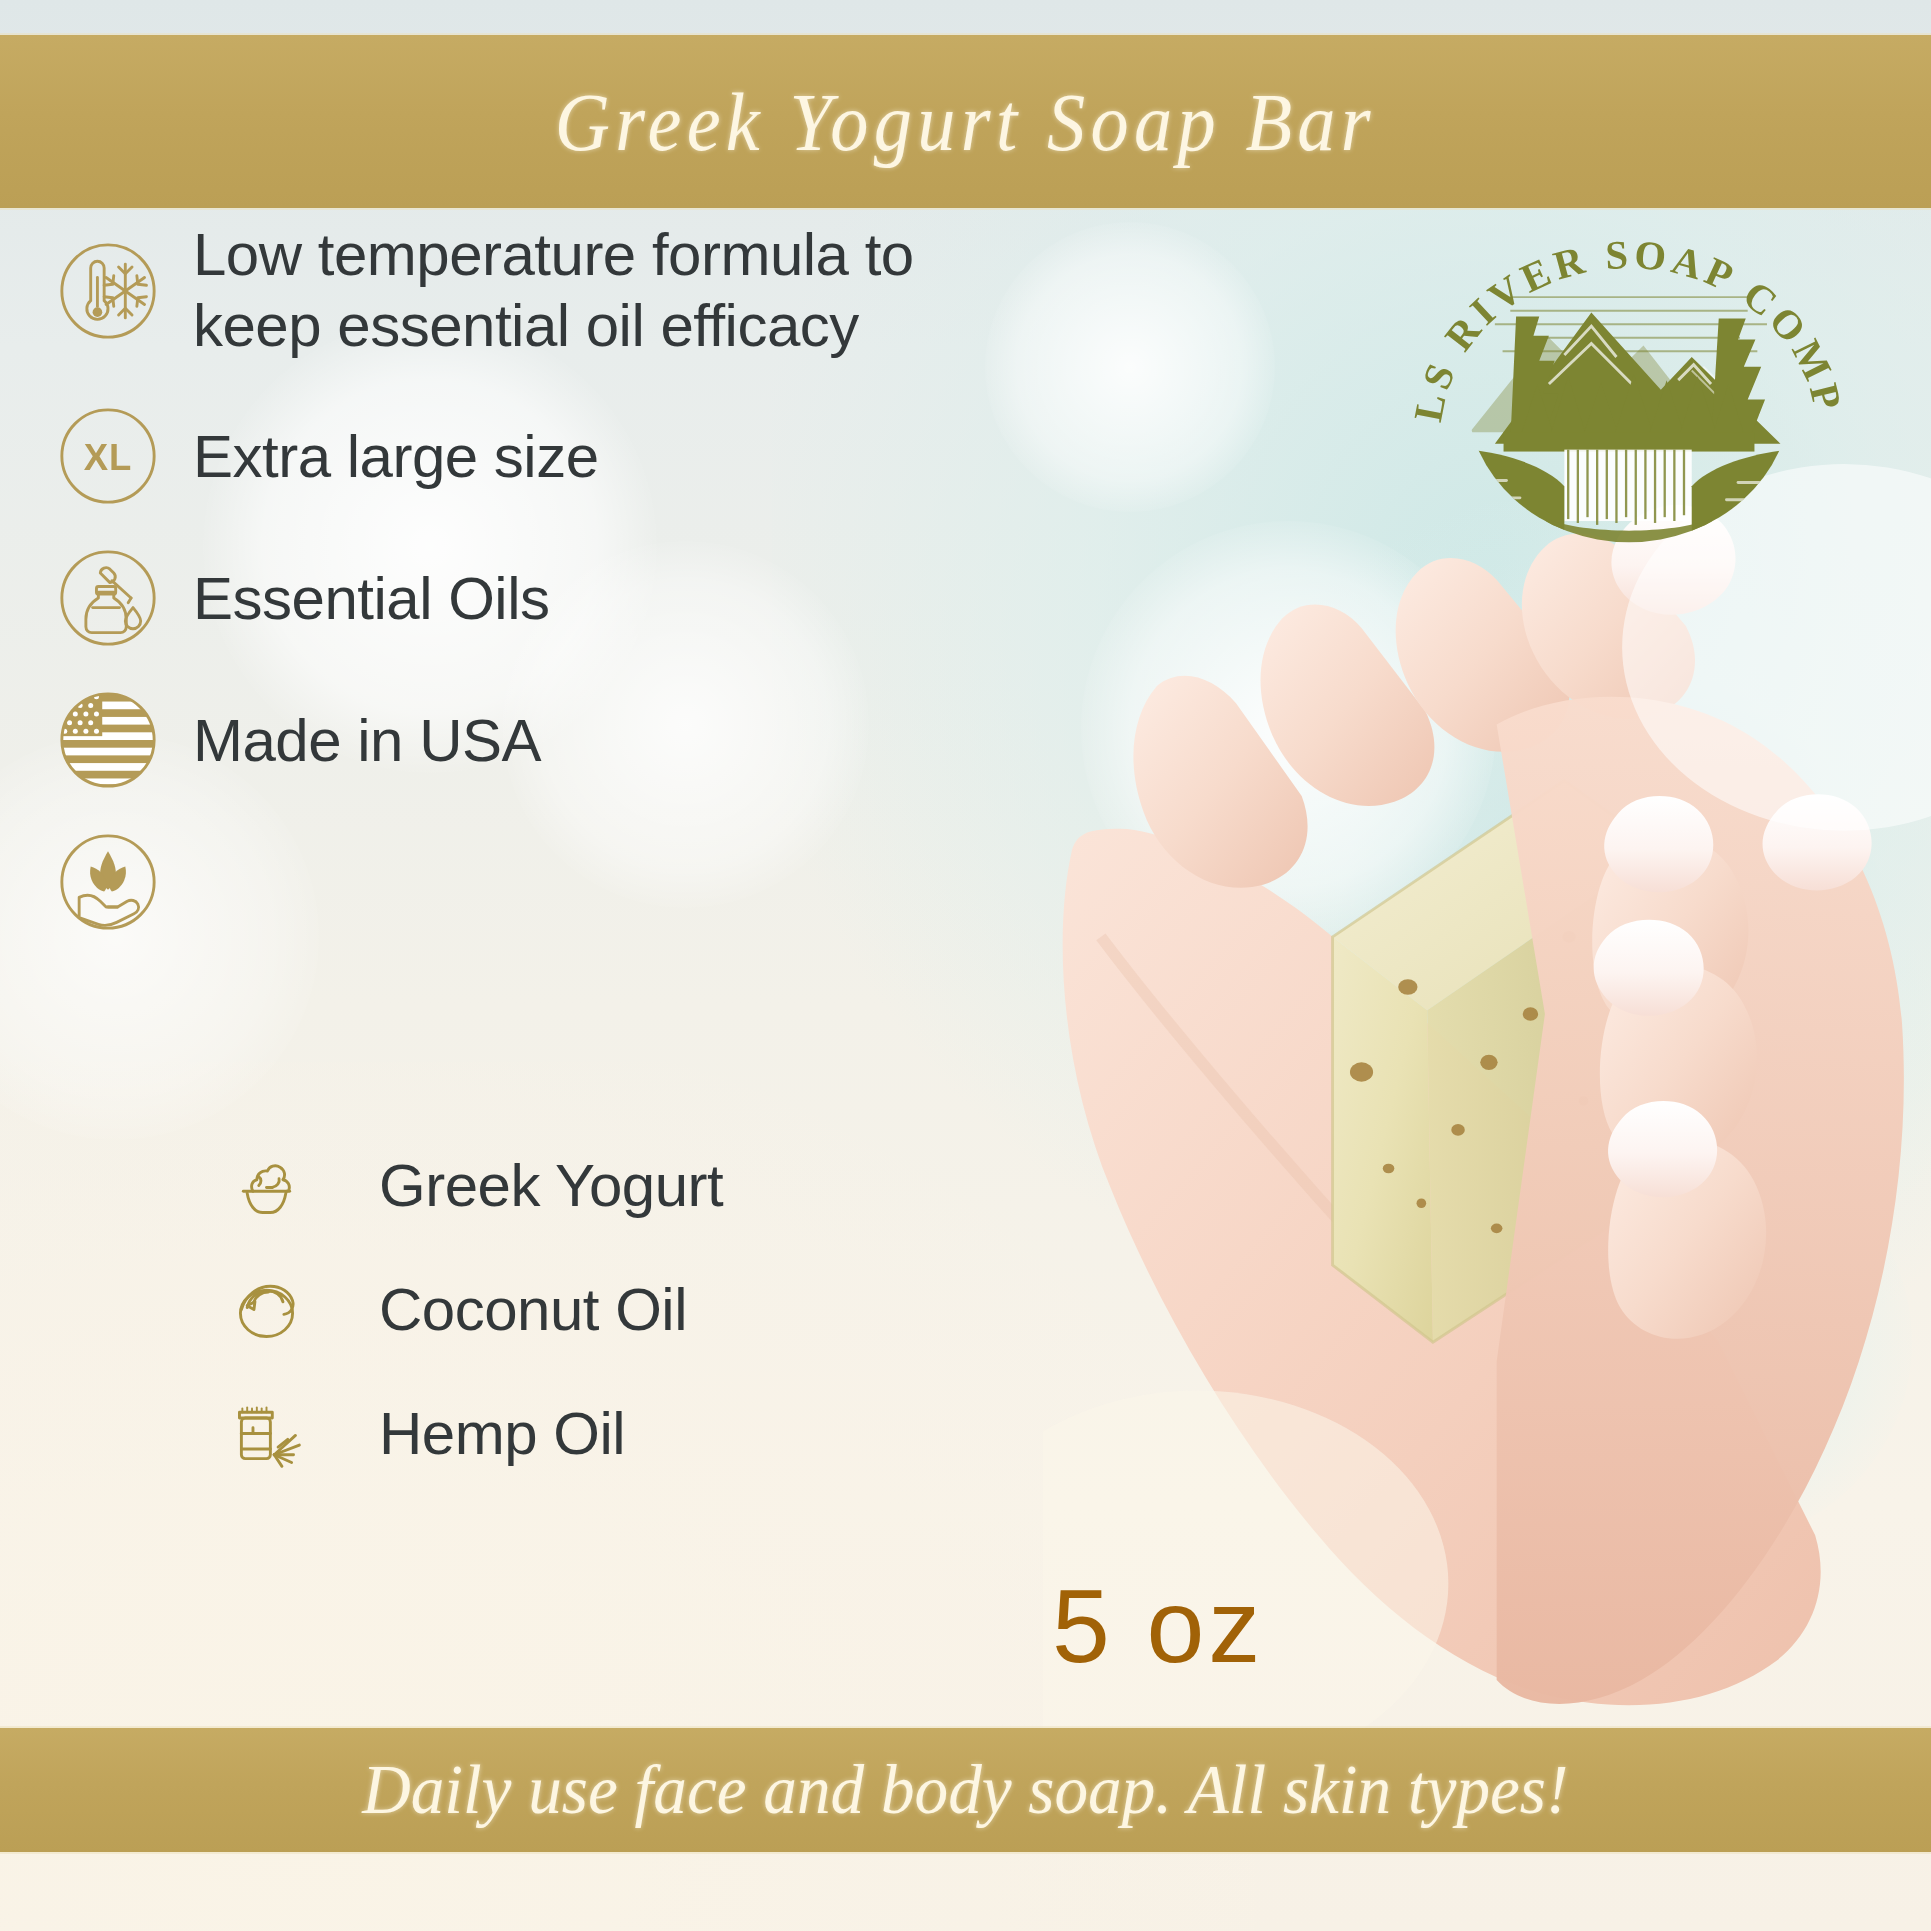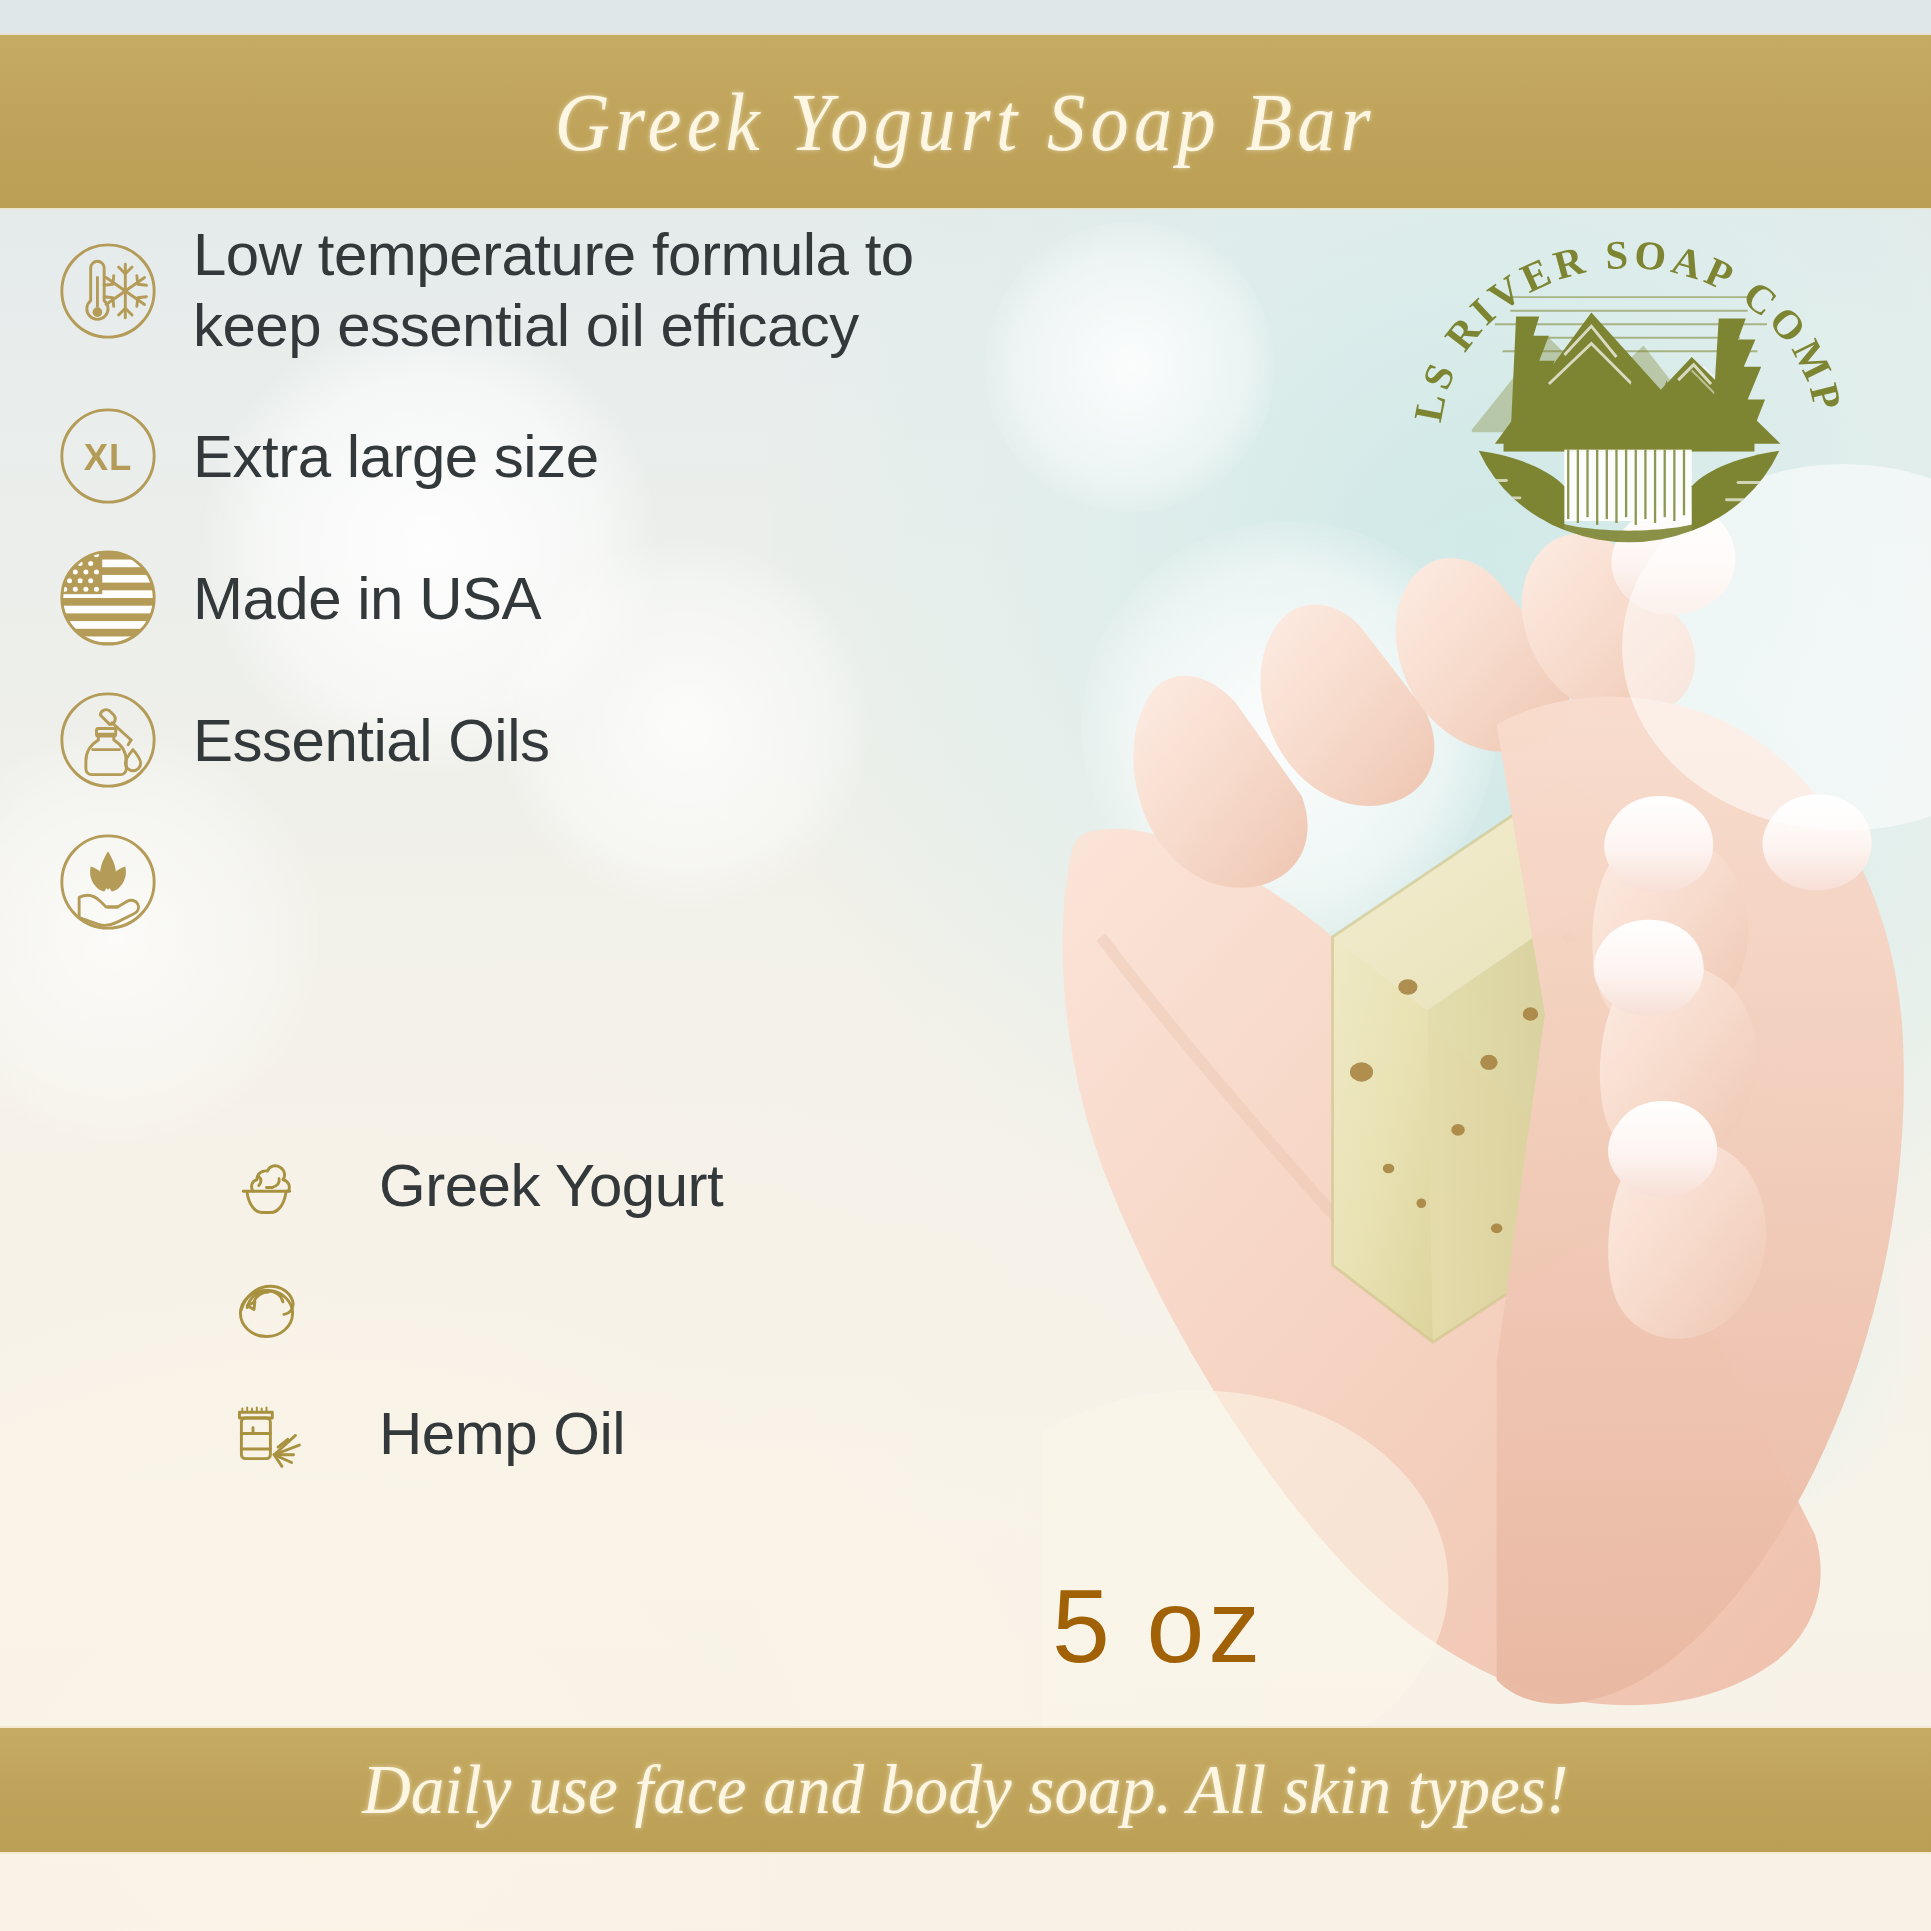--- a/index.html
+++ b/index.html
@@ -362,20 +362,41 @@
     </div>
 
     <div class="feat">
       <div class="ficon">
         <svg viewBox="0 0 104 104" aria-hidden="true">
           <circle cx="52" cy="52" r="48" fill="none" stroke="#b49b57" stroke-width="3"></circle>
           <text x="52" y="67" text-anchor="middle" font-family="Liberation Sans, sans-serif" font-size="38" font-weight="700" fill="#b49b57" letter-spacing="1">XL</text>
         </svg>
       </div>
       <div class="ftext">Extra large size</div>
+    </div>
+
+    <div class="feat">
+      <div class="ficon">
+        <svg viewBox="0 0 104 104" aria-hidden="true">
+          <circle cx="52" cy="52" r="48" fill="none" stroke="#b49b57" stroke-width="3"></circle>
+          <g fill="none" stroke="#b49b57" stroke-width="3" stroke-linejoin="round" stroke-linecap="round">
+
+            <path d="M42 46 h16 v6 c10 6 13 14 13 22 v8 a6 6 0 0 1 -6 6 H 35 a6 6 0 0 1 -6 -6 v-8 c0 -8 3 -16 13 -22 Z"></path>
+            <rect x="40" y="40" width="20" height="8" rx="2"></rect>
+            <path d="M36 62 h28"></path>
+
+            <path d="M44 26 a6 6 0 0 1 10 -4 l 4 4 a6 6 0 0 1 -4 10 Z"></path>
+            <path d="M56 34 L 76 52"></path>
+            <path d="M76 52 l -3 5"></path>
+
+            <path d="M78 62 c 5 6 8 10 8 14 a8 8 0 0 1 -16 0 c0 -4 3 -8 8 -14 Z"></path>
+          </g>
+        </svg>
+      </div>
+      <div class="ftext">Essential Oils</div>
     </div>
 
     <div class="feat">
       <div class="ficon">
         <svg viewBox="0 0 104 104" aria-hidden="true">
           <defs>
               <clipPath id="flagClip">
                 <circle cx="52" cy="52" r="48"></circle>
               </clipPath>
             </defs>
@@ -415,41 +436,20 @@
           <circle cx="52" cy="52" r="48" fill="none" stroke="#b49b57" stroke-width="3"></circle>
         </svg>
       </div>
       <div class="ftext">Made in USA</div>
     </div>
 
     <div class="feat">
       <div class="ficon">
         <svg viewBox="0 0 104 104" aria-hidden="true">
           <circle cx="52" cy="52" r="48" fill="none" stroke="#b49b57" stroke-width="3"></circle>
-          <g fill="none" stroke="#b49b57" stroke-width="3" stroke-linejoin="round" stroke-linecap="round">
-
-            <path d="M42 46 h16 v6 c10 6 13 14 13 22 v8 a6 6 0 0 1 -6 6 H 35 a6 6 0 0 1 -6 -6 v-8 c0 -8 3 -16 13 -22 Z"></path>
-            <rect x="40" y="40" width="20" height="8" rx="2"></rect>
-            <path d="M36 62 h28"></path>
-
-            <path d="M44 26 a6 6 0 0 1 10 -4 l 4 4 a6 6 0 0 1 -4 10 Z"></path>
-            <path d="M56 34 L 76 52"></path>
-            <path d="M76 52 l -3 5"></path>
-
-            <path d="M78 62 c 5 6 8 10 8 14 a8 8 0 0 1 -16 0 c0 -4 3 -8 8 -14 Z"></path>
-          </g>
-        </svg>
-      </div>
-      <div class="ftext">Essential Oils</div>
-    </div>
-
-    <div class="feat">
-      <div class="ficon">
-        <svg viewBox="0 0 104 104" aria-hidden="true">
-          <circle cx="52" cy="52" r="48" fill="none" stroke="#b49b57" stroke-width="3"></circle>
 
           <g fill="#b49b57">
             <path d="M52 20 c6 10 9 18 8 26 c-1 7 -4 11 -8 14 c-4 -3 -7 -7 -8 -14 c-1 -8 2 -16 8 -26 Z"></path>
             <path d="M34 36 c8 2 14 8 16 16 c1 5 0 8 -2 10 c-5 -1 -10 -5 -13 -12 c-2 -5 -2 -9 -1 -14 Z"></path>
             <path d="M70 36 c-8 2 -14 8 -16 16 c-1 5 0 8 2 10 c5 -1 10 -5 13 -12 c2 -5 2 -9 1 -14 Z"></path>
           </g>
 
           <g fill="none" stroke="#b49b57" stroke-width="3" stroke-linecap="round" stroke-linejoin="round">
             <path d="M22 68 c 8 -4 16 -2 22 4 l 6 6 h 12 l 10 -6 c 4 -2 9 -1 11 3 c 2 4 0 8 -4 10 l -18 9
                      c -6 3 -13 4 -19 2 l -20 -7 Z"></path>
@@ -485,20 +485,21 @@
         <svg viewBox="0 0 88 88" aria-hidden="true">
           <g fill="none" stroke="#a8913f" stroke-width="3" stroke-linecap="round" stroke-linejoin="round">
             <ellipse cx="44" cy="48" rx="27" ry="24"></ellipse>
             <path d="M18 44 c4 -14 16 -24 30 -24 c11 0 20 6 23 15 c2 7 -2 13 -9 14"></path>
             <path d="M24 42 c2 -10 11 -17 21 -17 c8 0 14 4 16 11"></path>
             <path d="M31 36 c2 -6 8 -10 15 -10"></path>
             <path d="M24 40 l 8 -4 l -1 8 Z"></path>
           </g>
         </svg>
       </div>
+      <div class="stext">Coconut Oil</div>
     </div>
 
     <div class="sub">
       <div class="sicon">
         <svg viewBox="0 0 88 88" aria-hidden="true">
           <g fill="none" stroke="#a8913f" stroke-width="3" stroke-linecap="round" stroke-linejoin="round">
 
             <rect x="18" y="28" width="30" height="42" rx="4"></rect>
             <path d="M16 22 h34 v6 h-34 Z"></path>
             <g stroke-width="2">

